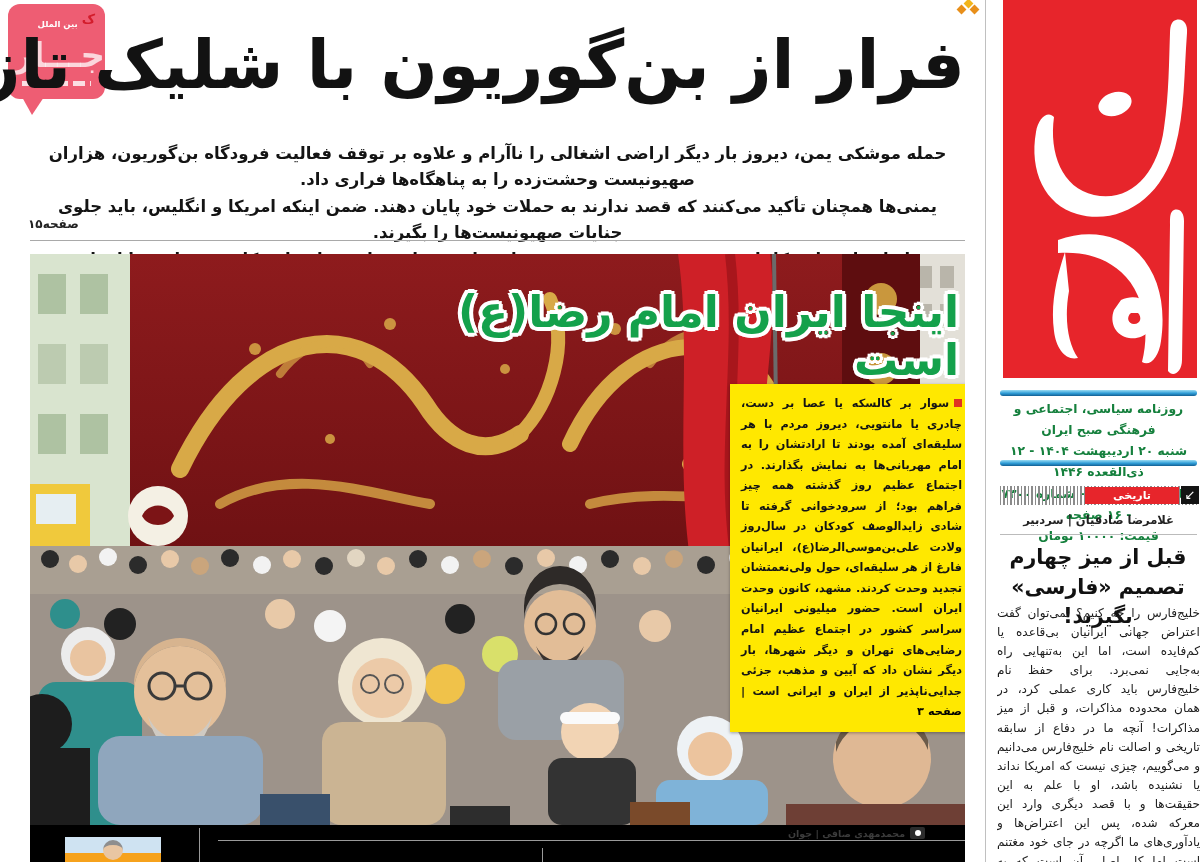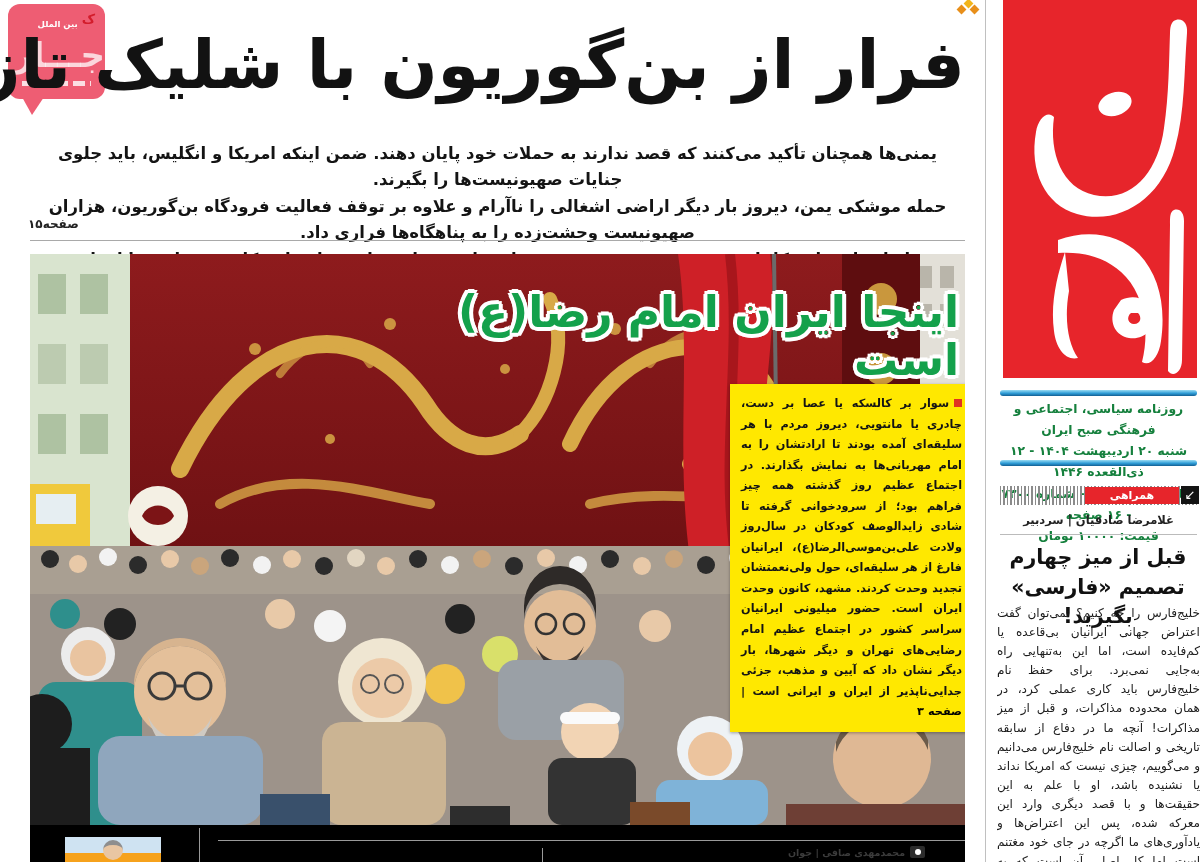--- a/index.html
+++ b/index.html
@@ -35,21 +35,21 @@
     font-size:44px; font-weight:bold; color:#14a14b; letter-spacing:-1px; line-height:1.1;
     text-shadow:-3px -3px 0 #fff, 3px -3px 0 #fff, -3px 3px 0 #fff, 3px 3px 0 #fff,
                 0 -4px 0 #fff, 0 4px 0 #fff, -4px 0 0 #fff, 4px 0 0 #fff; }
   .caption-box { position:absolute; top:118px; right:-8px; width:243px; background:#ffe800;
     padding:10px 11px 9px 11px; font-size:11.3px; font-weight:bold; color:#141414;
     text-align:justify; line-height:1.82; box-shadow:0 1px 3px rgba(0,0,0,.35);margin-top:12px; }
   .caption-box .bullet { display:inline-block; width:8px; height:8px; background:#e03222; margin-left:5px; }
   .caption-box .cap-page { font-weight:bold; color:#000; }
 
   
-  .credit { position:absolute; left:788px; top:846px; display:flex; align-items:center; gap:5px; direction:rtl; }
+  .credit { position:absolute; left:788px; top:827px; display:flex; align-items:center; gap:5px; direction:rtl; }
   .credit .cam { position:relative; width:15px; height:12px; background:#2c2c2c; border-radius:2px; }
   .credit .cam::after { content:""; position:absolute; left:4.5px; top:3px; width:6px; height:6px;
     border-radius:50%; background:#fff; }
   .credit .credit-text { font-size:9.5px; font-weight:bold; color:#3c3c3c; }
   .bottom-rule { position:absolute; left:218px; top:840px; width:747px; height:1px; background:#9a9a9a; }
   .tick-a { position:absolute; left:199px; top:828px; width:1px; height:34px; background:#9a9a9a; }
   .tick-b { position:absolute; left:542px; top:848px; width:1px; height:14px; background:#9a9a9a; }
   .teaser { position:absolute; left:65px; top:837px; width:96px; height:25px; background:#cfe3f2; overflow:hidden; }
   .teaser .band { position:absolute; left:0; bottom:0; width:100%; height:9px; background:#f6a21c; }
   .teaser .head { position:absolute; left:38px; top:3px; width:20px; height:20px; border-radius:50%;
@@ -94,22 +94,22 @@
     <div class="mini-row">
       <span class="k-mark">ک</span>
       <span class="mini-label">بین الملل</span>
     </div>
     <div class="big-word">جـــار</div>
     <div class="dash-row"></div>
   </div>
 
   <h1 class="headline">فرار از بن‌گوریون با شلیک تازه یمن</h1>
   <div class="deck">
+    <div>حمله موشکی یمن، دیروز بار دیگر اراضی اشغالی را ناآرام و علاوه بر توقف فعالیت فرودگاه بن‌گوریون، هزاران صهیونیست وحشت‌زده را به پناهگاه‌ها فراری داد.</div>
     <div>یمنی‌ها همچنان تأکید می‌کنند که قصد ندارند به حملات خود پایان دهند. ضمن اینکه امریکا و انگلیس، باید جلوی جنایات صهیونیست‌ها را بگیرند.</div>
-    <div>حمله موشکی یمن، دیروز بار دیگر اراضی اشغالی را ناآرام و علاوه بر توقف فعالیت فرودگاه بن‌گوریون، هزاران صهیونیست وحشت‌زده را به پناهگاه‌ها فراری داد.</div>
     <div>در شرایط توافق امریکا با یمن، رژیم صهیونیستی همچنان نیازمند جلب نظر مساعد امریکا در همراهی با اهداف خود در تداوم جنگ غزه است</div>
   </div>
   <div class="page-ref-15">صفحه۱۵</div>
   <div class="deck-rule"></div>
 
   <div class="photo">
     <svg width="935" height="571" viewBox="0 0 935 571">
       <defs>
         <linearGradient id="maroon" x1="0" y1="0" x2="0" y2="1">
           <stop offset="0" stop-color="#8e1b1d"></stop>
@@ -304,21 +304,21 @@
   <div class="blue-bar bar-top"></div>
   <div class="paper-info">
     <div>روزنامه سیاسی، اجتماعی و فرهنگی صبح ایران</div>
     <div>شنبه ۲۰ اردیبهشت ۱۴۰۴ - ۱۲ ذی‌القعده ۱۴۴۶</div>
     <div>سال بیست‌وهفتم - شماره ۷۳۰۰ - ۱۶ صفحه</div>
     <div>قیمت: ۱۰۰۰۰ تومان</div>
   </div>
   <div class="blue-bar bar-bottom"></div>
 
   <div class="barcode-row">
-    <div class="sermaghale">همراهی</div>
+    <div class="sermaghale">تاریخی</div>
     <div class="corner-icon">↙</div>
   </div>
 
   <div class="editor-line">غلامرضا صادقیان | سردبیر</div>
   <div class="editor-rule"></div>
 
   <div class="edit-title">
     <div>قبل از میز چهارم</div>
     <div>تصمیم «فارسی» بگیرید!</div>
   </div>

